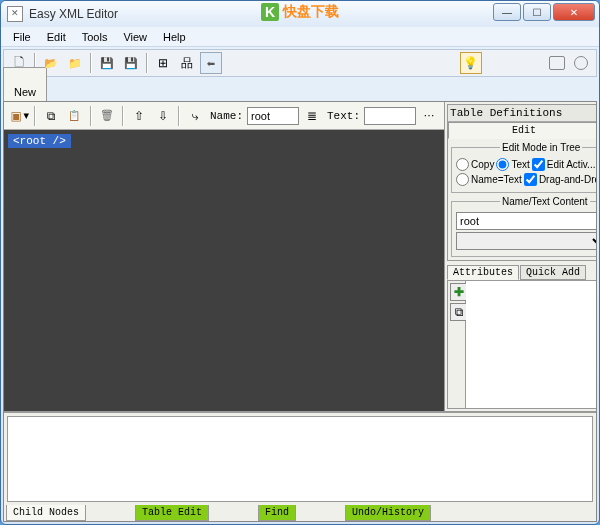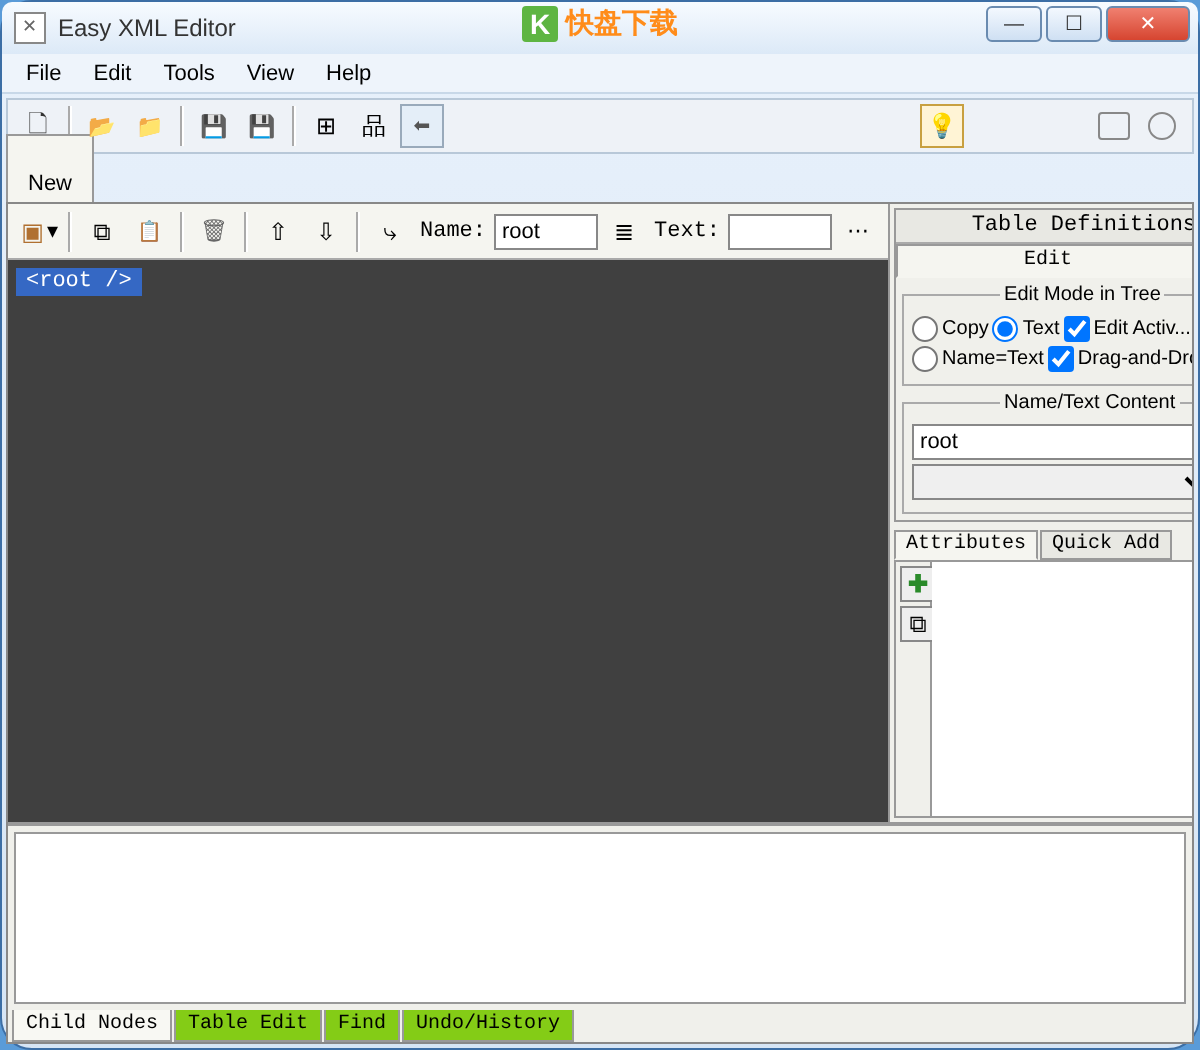--- a/index.html
+++ b/index.html
@@ -8,21 +8,21 @@
     font-size: 11px;
     background: #5a9bd8;
     width: 600px;
     height: 525px;
     overflow: hidden;
   }
   .window {
     width: 600px; height: 525px;
     background: linear-gradient(#e8f1fb, #d6e5f5);
     border: 1px solid #3c6ea5;
-    border-radius: 16px;
+    border-radius: 6px;
     position: relative;
     display: flex; flex-direction: column;
   }
   .titlebar {
     height: 26px;
     background: linear-gradient(#f7fbff, #dce9f7);
     display: flex; align-items: center;
     padding: 0 6px;
     border-radius: 5px 5px 0 0;
     position: relative;
@@ -137,21 +137,21 @@
   .right-pane {
     width: 158px;
     display: flex; flex-direction: column;
     background: #f0f0eb;
   }
   .panel {
     border: 1px solid #999; margin: 2px;
     background: #f0f0eb;
   }
   .panel-title {
-    text-align: right; background: #e8e8e3;
+    text-align: left; background: #e8e8e3;
     border-bottom: 1px solid #aaa;
     padding: 2px; font-family: "Courier New", monospace;
   }
   .right-tabs { display: flex; }
   .right-tab {
     flex: 1; text-align: center; padding: 2px;
     border: 1px solid #999; background: #e0e0da;
     font-family: "Courier New", monospace; font-size: 10px;
     cursor: pointer;
   }
@@ -181,21 +181,21 @@
   .attr-list { flex: 1; background: #fff; }
   
   .bottom-pane {
     height: 110px;
     border-top: 2px solid #999;
     display: flex; flex-direction: column;
     background: #f0f0eb;
   }
   .bottom-content { flex: 1; border: 1px solid #999; margin: 3px; background: #fff; }
   .bottom-tabs {
-    display: flex; padding-left: 2px;
+    display: flex; padding-left: 2px; gap: 48px;
   }
   .bottom-tab {
     border: 1px solid #999; border-top: none;
     padding: 2px 6px; background: #84cc16;
     font-family: "Courier New", monospace; font-size: 10px;
     cursor: pointer; margin-right: 1px;
   }
   .bottom-tab.active { background: #f8f8f3; }
   
   

